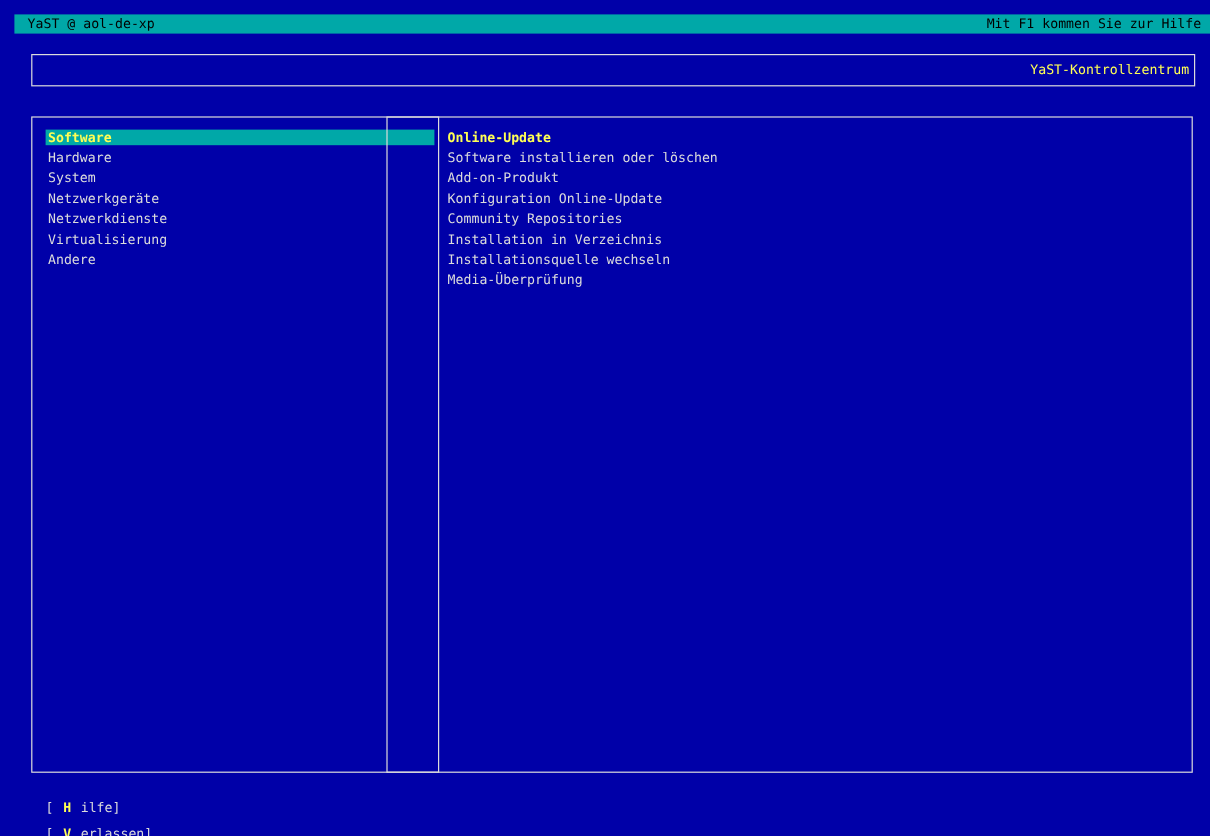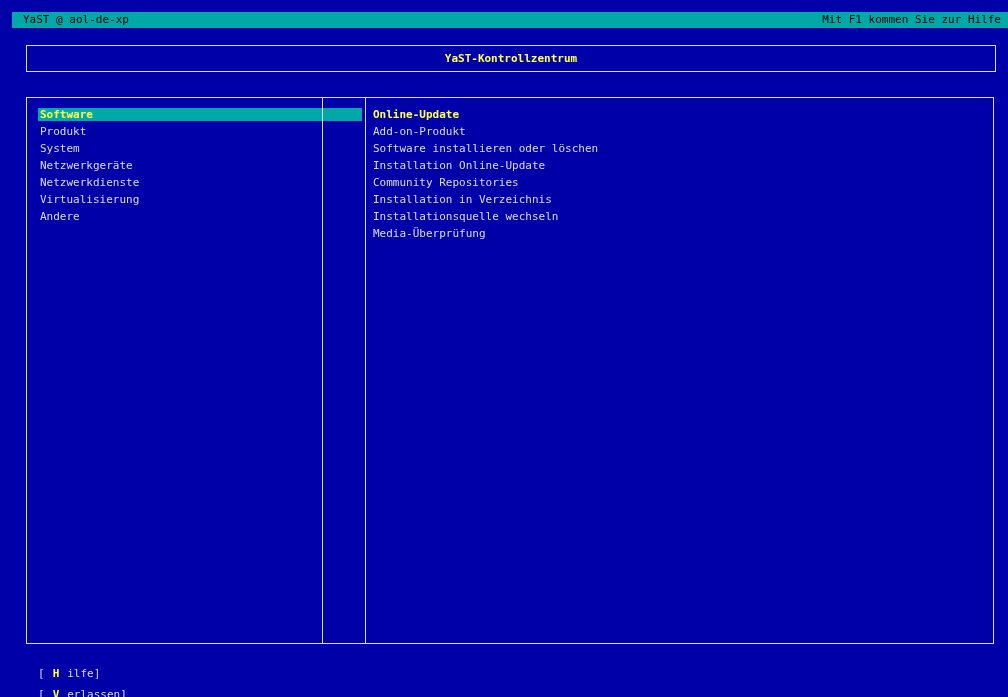--- a/index.html
+++ b/index.html
@@ -34,23 +34,23 @@
     line-height: 16px;
     white-space: pre;
   }
   .title-box {
     position: absolute;
     top: 33px; left: 14px;
     width: 970px; height: 27px;
     border: 1px solid var(--border, #dcdcdc);
     display: flex;
     align-items: center;
-    justify-content: center;
+    justify-content: flex-end;
     color: var(--highlight, #ffff54);
-    font-weight: bold;
+    font-weight: normal;
   }
   .panel {
     position: absolute;
     top: 85px;
     height: 547px;
     border: 1px solid var(--border, #dcdcdc);
     padding: 6px 3px 0 3px;
     overflow: hidden;
   }
   .panel.left  { left: 14px;  width: 340px; }
@@ -95,35 +95,35 @@
   <span>Mit F1 kommen Sie zur Hilfe</span>
 </div>
 
 <div class="title-box">
   <span>YaST-Kontrollzentrum</span>
 </div>
 
 <div class="panel left">
   <div class="list">
       <div class="list-item cursor">Software</div>
-      <div class="list-item">Produkt</div>
+      <div class="list-item">Hardware</div>
       <div class="list-item">System</div>
       <div class="list-item">Netzwerkgeräte</div>
       <div class="list-item">Netzwerkdienste</div>
       <div class="list-item">Virtualisierung</div>
       <div class="list-item">Andere</div>
     </div>
 </div>
 
 <div class="panel right">
   <div class="list">
       <div class="list-item highlight">Online-Update</div>
+      <div class="list-item">Software installieren oder löschen</div>
       <div class="list-item">Add-on-Produkt</div>
-      <div class="list-item">Software installieren oder löschen</div>
-      <div class="list-item">Installation Online-Update</div>
+      <div class="list-item">Konfiguration Online-Update</div>
       <div class="list-item">Community Repositories</div>
       <div class="list-item">Installation in Verzeichnis</div>
       <div class="list-item">Installationsquelle wechseln</div>
       <div class="list-item">Media-Überprüfung</div>
     </div>
 </div>
 
 <div class="footer">
   <span class="btn"><span>[</span><span class="hotkey">H</span><span>ilfe]</span></span>
   <span class="btn"><span>[</span><span class="hotkey">V</span><span>erlassen]</span></span>

